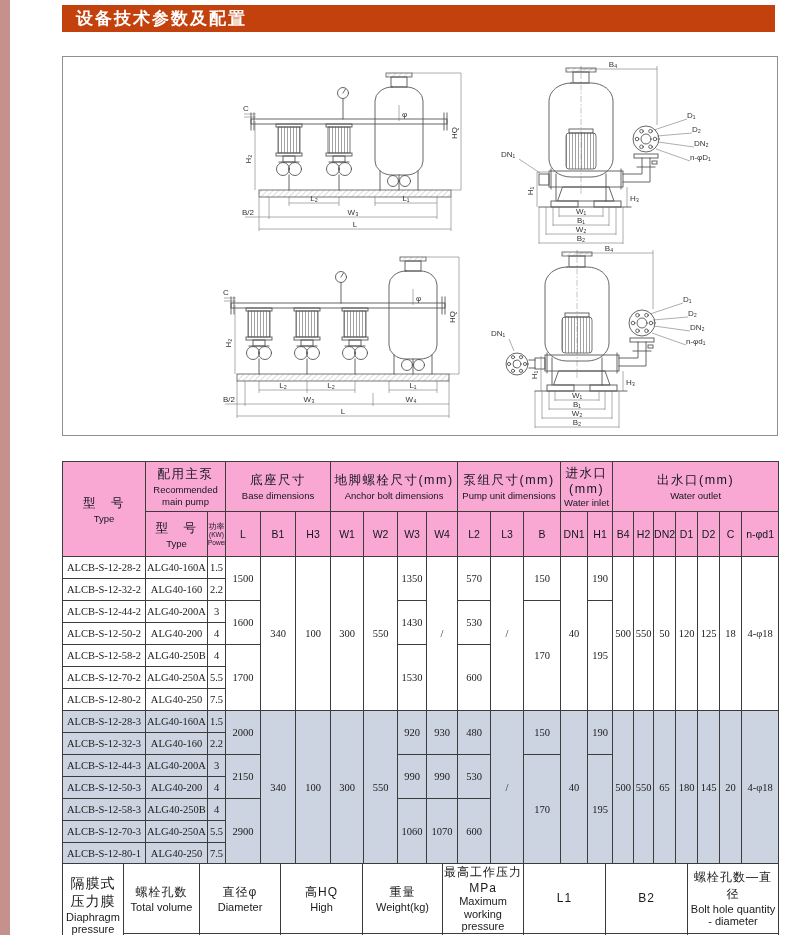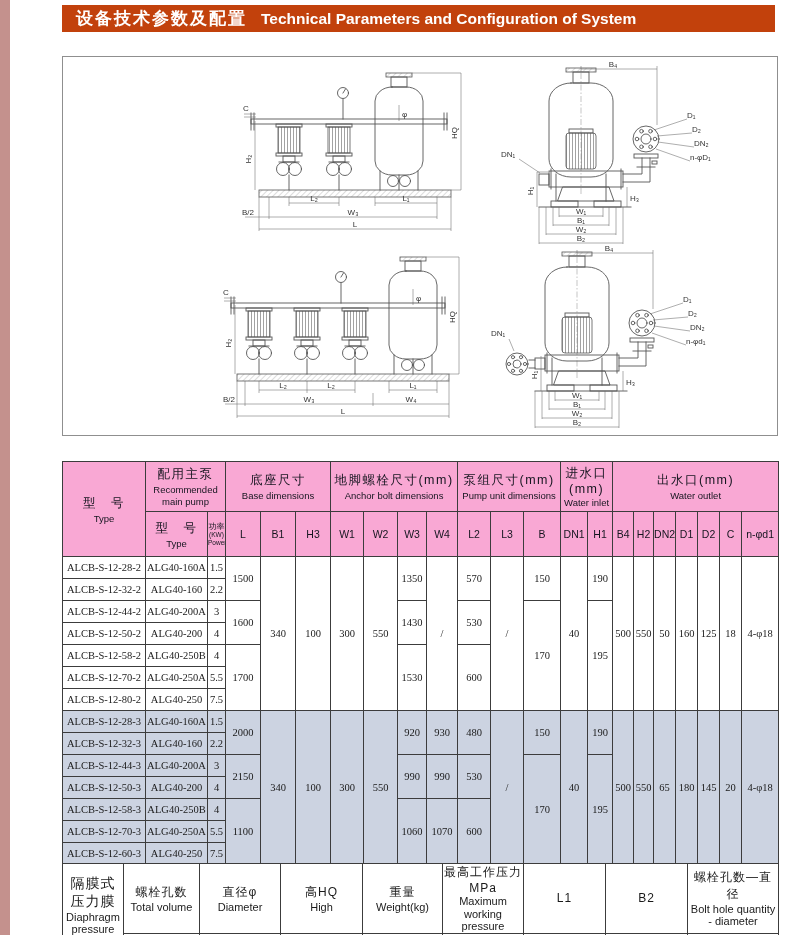--- a/index.html
+++ b/index.html
@@ -44,21 +44,20 @@
   .bottom tr.bv td{font-family:"Liberation Serif",serif;font-size:11px;}
   .bottom .lblcell .zh2{font-size:14px;}
 </style>
 </head>
 <body>
 
 <div class="leftbar"></div>
 
 <div class="banner">
   <span class="bzh">设备技术参数及配置</span>
-  <span class="ben">Technical Parameters and Configuration of System</span>
 </div>
 
 <div class="dbox">
 
   <svg class="dwg" style="left:178px;top:12px;" width="232" height="176" viewBox="0 0 232 176">
     <defs>
       <pattern id="vsA" width="3" height="4" patternUnits="userSpaceOnUse">
           <line x1="1.5" y1="0" x2="1.5" y2="4" stroke="#7a7a7a" stroke-width="0.7"></line>
         </pattern>
       <pattern id="hsA" width="4" height="4" patternUnits="userSpaceOnUse" patternTransform="rotate(45)">
@@ -516,21 +515,21 @@
       <td rowspan="2">1350</td>
       <td rowspan="7">/</td>
       <td rowspan="2">570</td>
       <td rowspan="7">/</td>
       <td rowspan="2">150</td>
       <td rowspan="7">40</td>
       <td rowspan="2">190</td>
       <td rowspan="7">500</td>
       <td rowspan="7">550</td>
       <td rowspan="7">50</td>
-      <td rowspan="7">160</td>
+      <td rowspan="7">120</td>
       <td rowspan="7">125</td>
       <td rowspan="7">18</td>
       <td rowspan="7">4-φ18</td>
     </tr>
     <tr>
       <td>ALCB-S-12-32-2</td>
       <td>ALG40-160</td>
       <td>2.2</td>
     </tr>
     <tr>
@@ -609,32 +608,32 @@
     </tr>
     <tr class="bB">
       <td>ALCB-S-12-50-3</td>
       <td>ALG40-200</td>
       <td>4</td>
     </tr>
     <tr class="bB">
       <td>ALCB-S-12-58-3</td>
       <td>ALG40-250B</td>
       <td>4</td>
-      <td rowspan="3">1100</td>
+      <td rowspan="3">2900</td>
       <td rowspan="3">1060</td>
       <td rowspan="3">1070</td>
       <td rowspan="3">600</td>
     </tr>
     <tr class="bB">
       <td>ALCB-S-12-70-3</td>
       <td>ALG40-250A</td>
       <td>5.5</td>
     </tr>
     <tr class="bB">
-      <td>ALCB-S-12-60-3</td>
+      <td>ALCB-S-12-80-1</td>
       <td>ALG40-250</td>
       <td>7.5</td>
     </tr>
   </tbody>
 </table>
 
 <table class="bottom">
   <colgroup>
     <col style="width:61px">
       <col style="width:76px">

